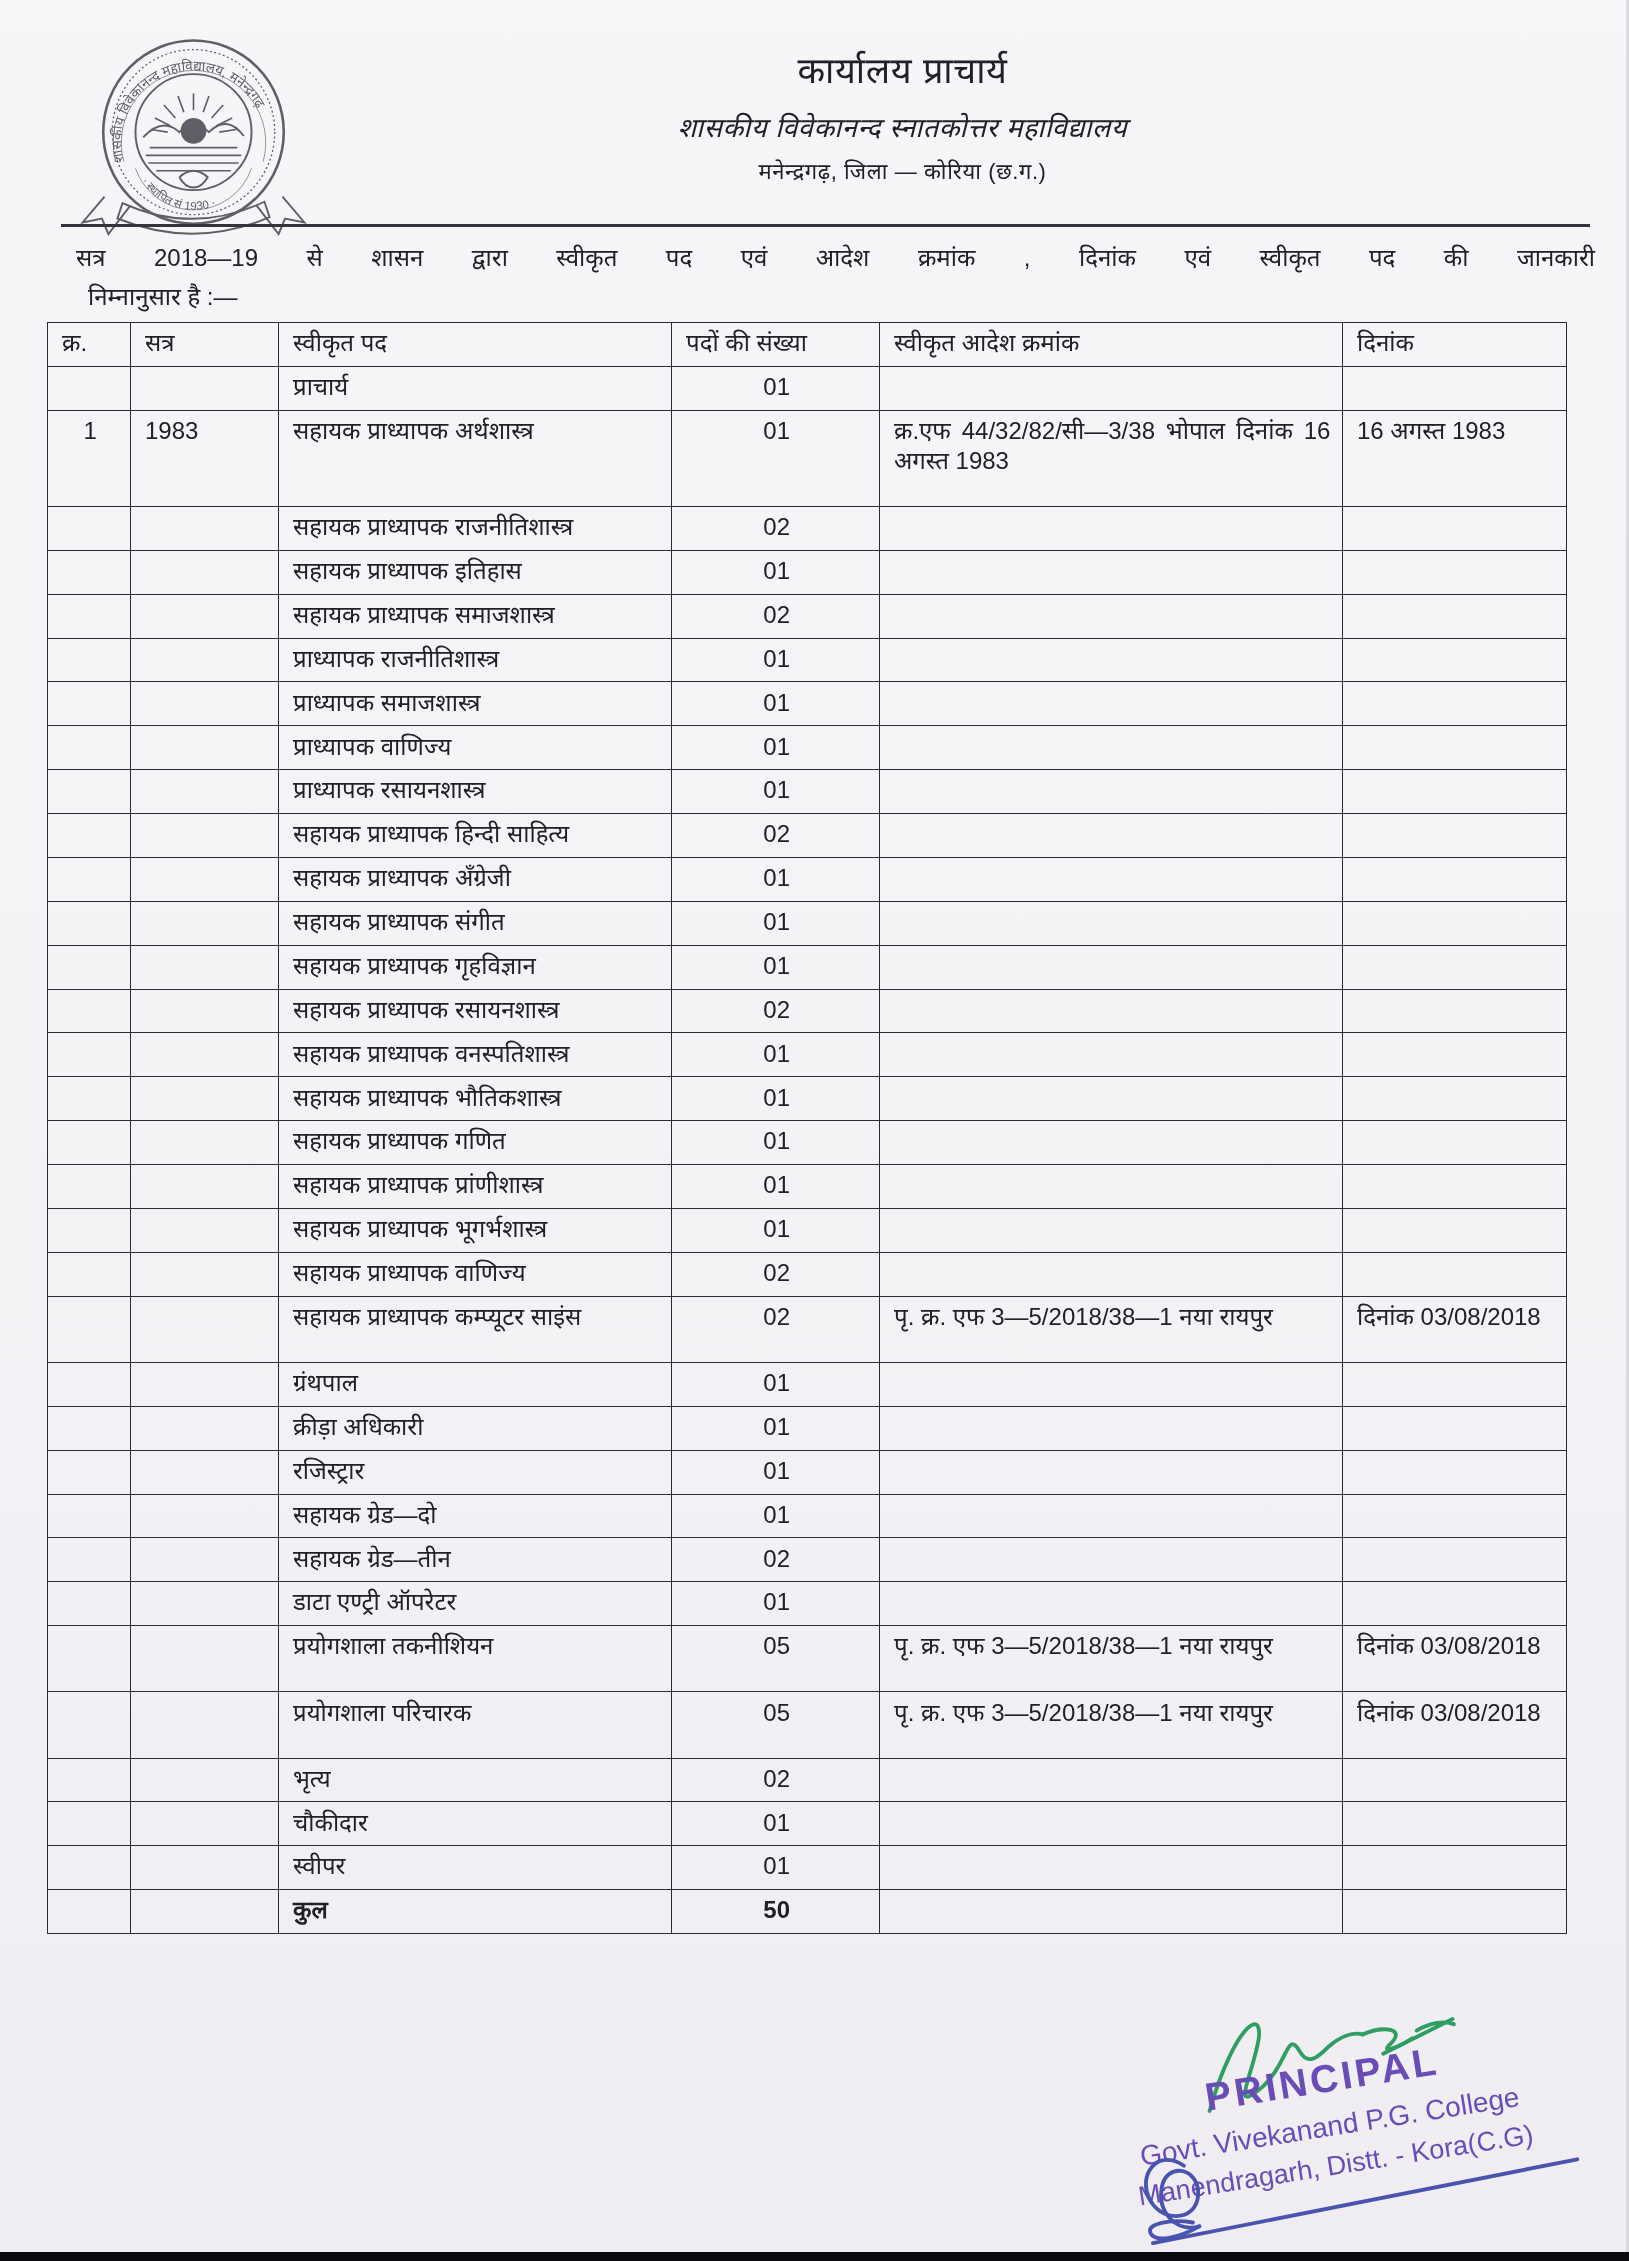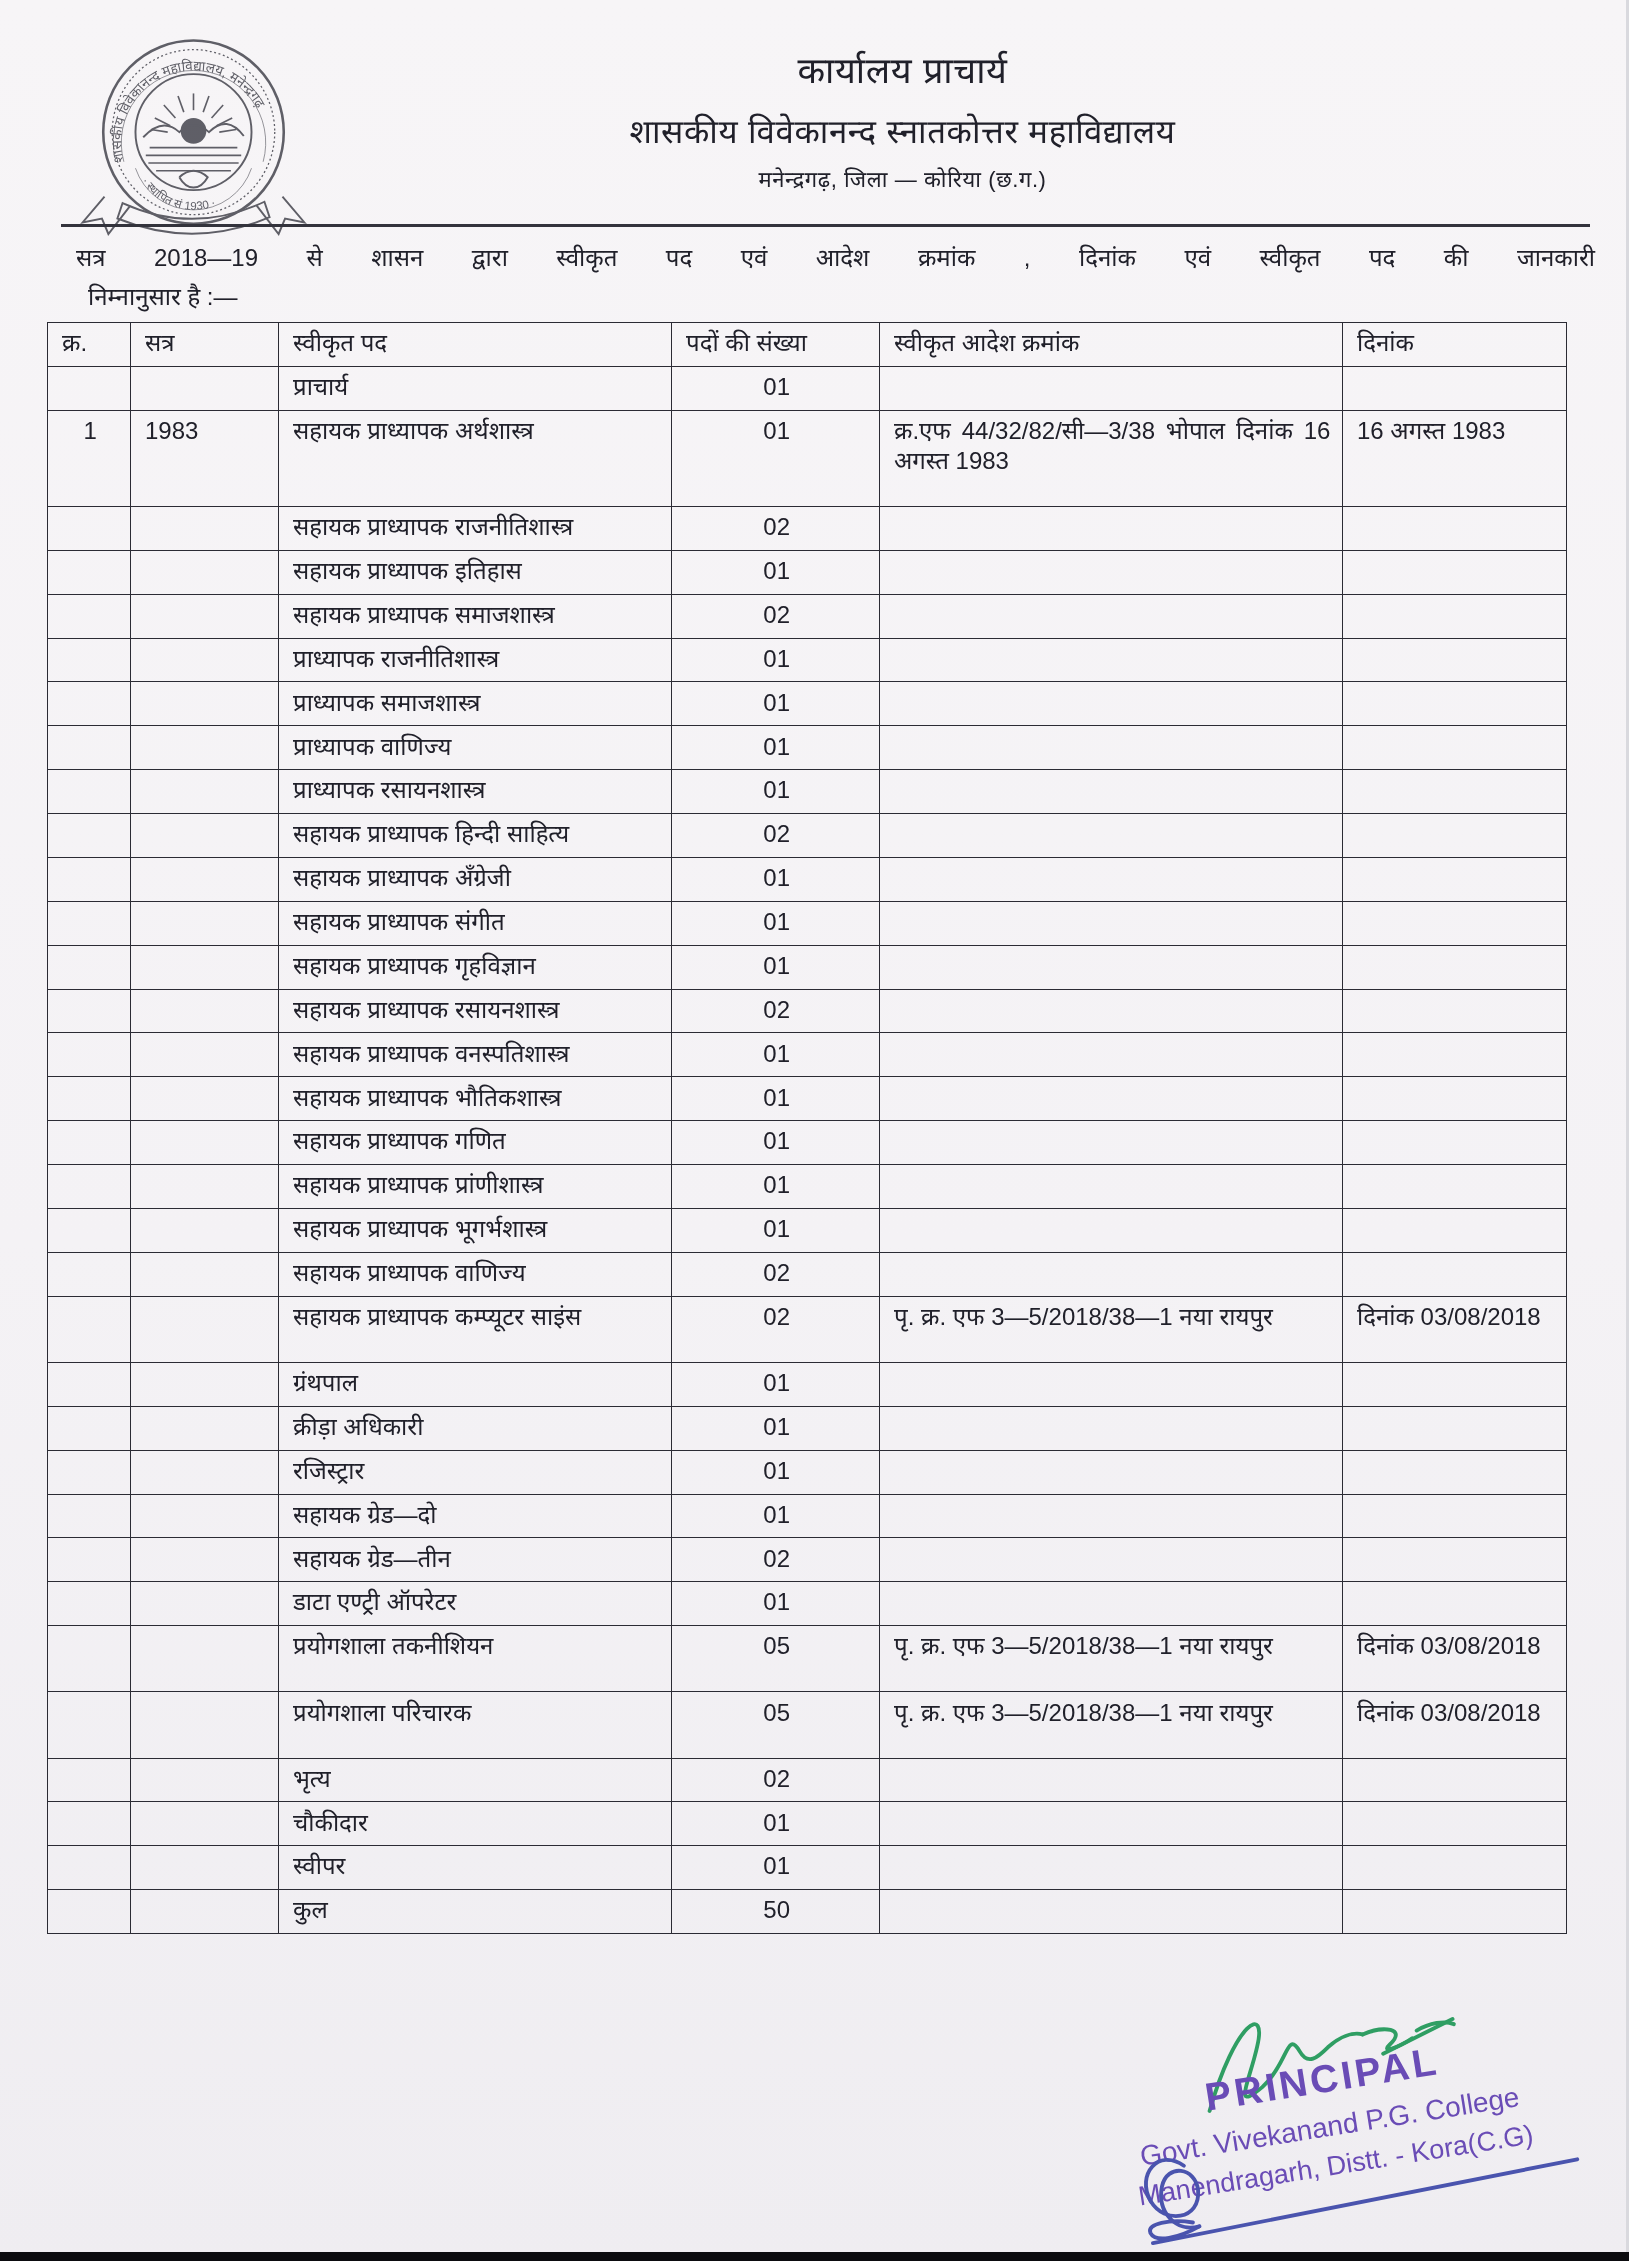--- a/index.html
+++ b/index.html
@@ -6,36 +6,36 @@
   .page {
     position:relative; width:1630px; height:2261px; margin:0 auto;
     background:linear-gradient(180deg,#f7f5f7 0%,#f4f2f5 55%,#efedf1 100%);
     font-family:"Liberation Sans","DejaVu Sans",sans-serif;
     color:#20202a; overflow:hidden;
   }
   
   .seal { position:absolute; left:71px; top:34px; width:245px; height:213px; opacity:.85; }
   .letterhead { position:absolute; left:335px; top:45px; width:1135px; text-align:center; }
   .lh1 { font-size:36px; letter-spacing:0.6px; }
-  .lh2 { font-size:33px; margin-top:14px; letter-spacing:0.6px; }
+  .lh2 { font-size:27px; margin-top:14px; letter-spacing:0.6px;font-style:italic; }
   .lh3 { font-size:22px; margin-top:10.3px; letter-spacing:0.6px; }
   .header-rule { position:absolute; left:61px; top:224px; width:1529px; height:3.2px; background:#33333c; }
   
   .intro { position:absolute; left:76px; top:240px; width:1519px; font-size:24px; line-height:1.5; }
   .intro .l1 { text-align:justify; text-align-last:justify; }
   .intro .l2 { margin-top:2.6px;margin-left:12px; }
   
   .table-wrap { position:absolute; left:47px; top:322px; width:1519px; }
   table { border-collapse:collapse; width:1519px; table-layout:fixed; }
   th,td { border:1.9px solid #2b2b34; vertical-align:top; padding:5.2px 11.6px 7.7px 14px; font-size:24px; line-height:1.25; word-wrap:break-word; }
   th { text-align:left; font-weight:normal; }
   td.c-sn, td.c-count { text-align:center; }
   td.c-post, td.c-order, td.c-date { text-align:justify; }
   tr.order-row td { padding-bottom:30px; }
-  tr.total-row td { font-weight:normal; }
+  tr.total-row td { font-weight:bold; }
   
   .sign-green { position:absolute; left:1190px; top:1992px; width:277px; height:135px; }
   .stamp { position:absolute; left:1074px; top:2057px; width:509px; transform:rotate(-9deg); text-align:center; }
   .stamp .s1 { font-size:39px; font-weight:bold; letter-spacing:3.2px; }
   .stamp .s2 { font-size:28px; margin-top:10.3px; }
   .stamp .s3 { font-size:27px; margin-top:7.7px; }
   .sign-blue { position:absolute; left:1122px; top:2141px; width:503px; height:123px; }
   .scan-bar { position:absolute; left:0; bottom:0; width:100%; height:9px; background:#0b0b0f; }
   .scan-edge { position:absolute; right:0; top:0; width:3.9px; height:100%; background:#d9d9de; }
 </style>

